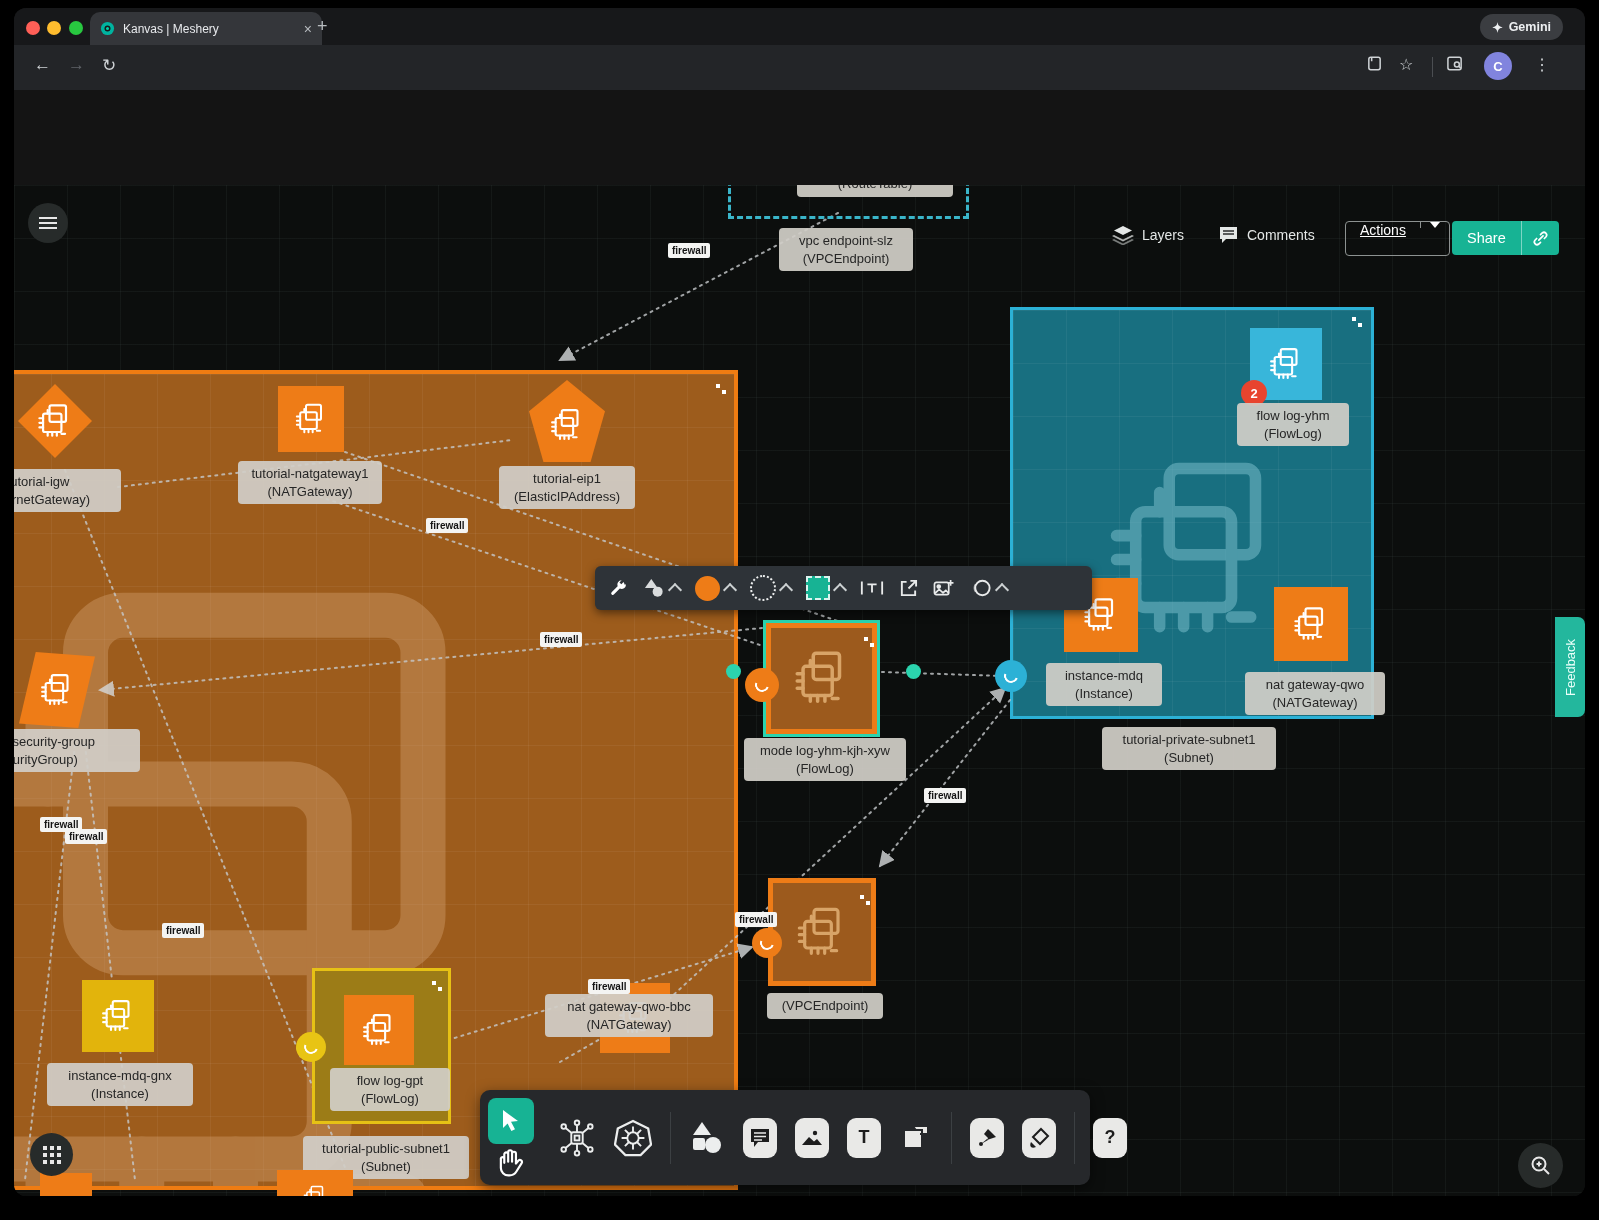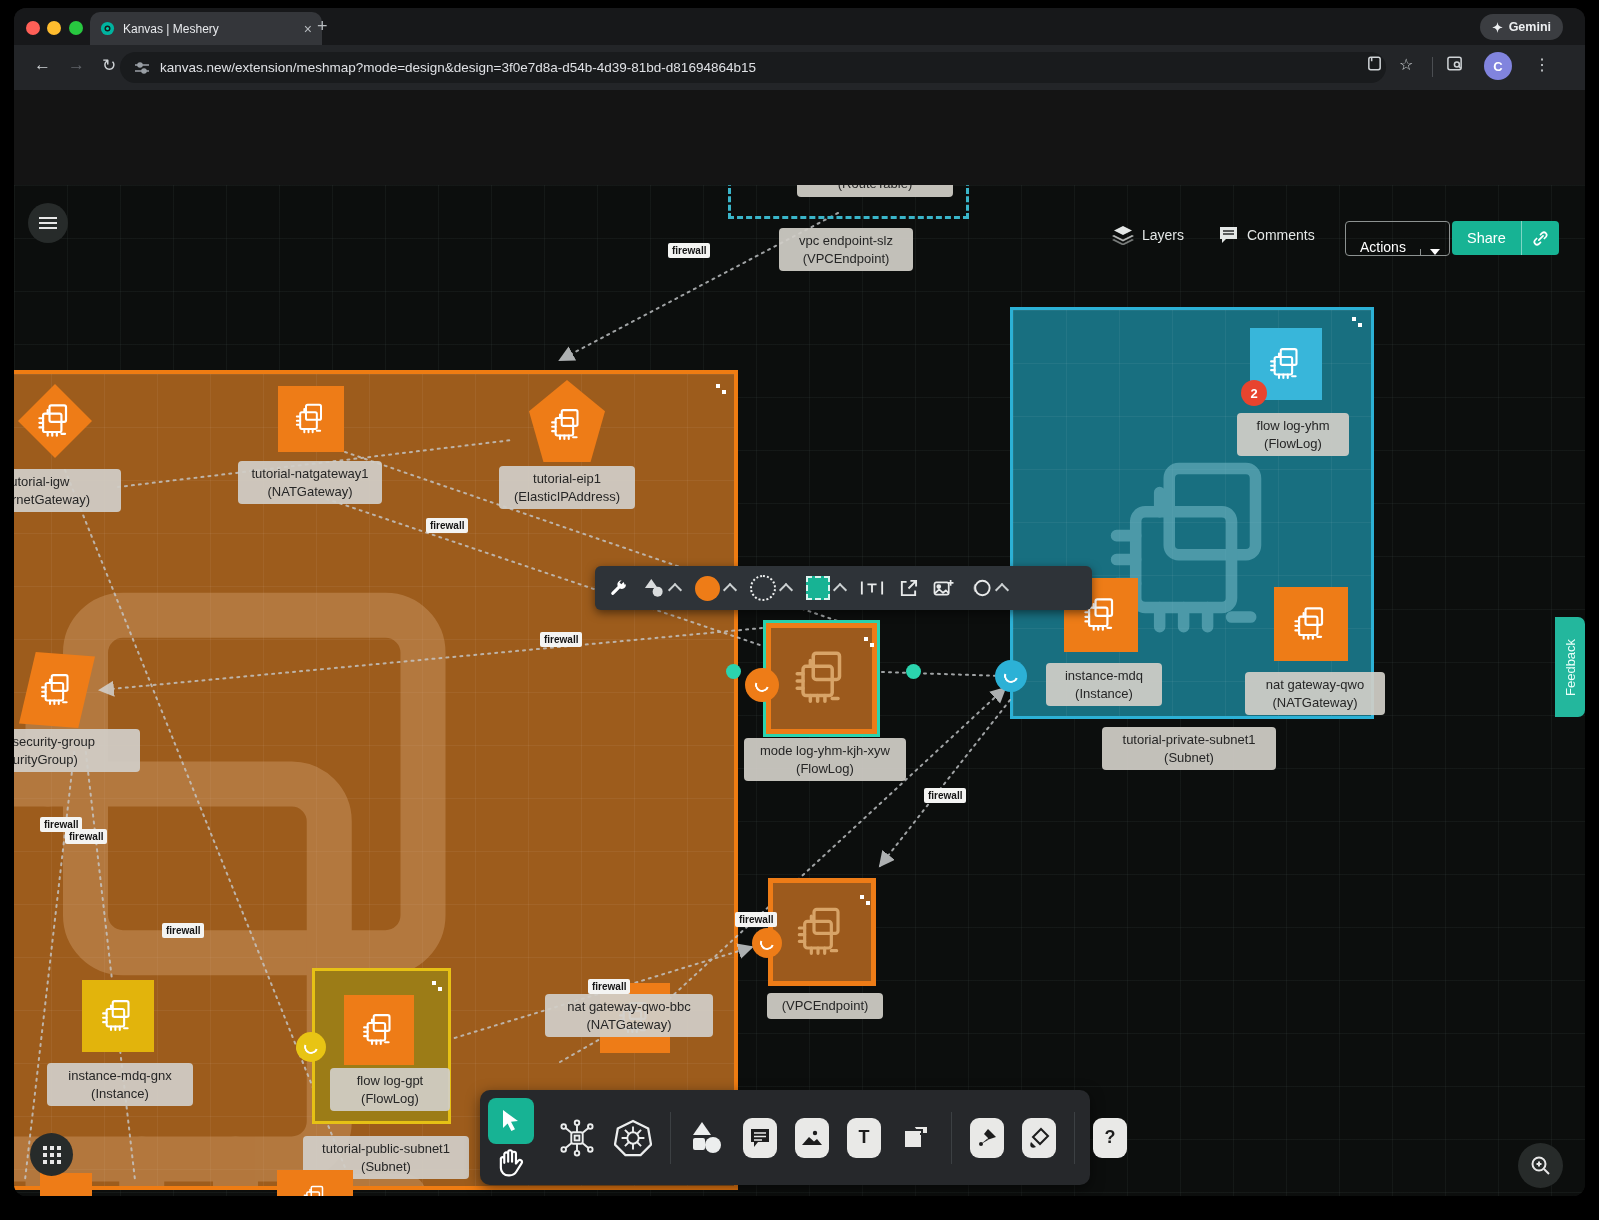--- a/index.html
+++ b/index.html
@@ -36,21 +36,21 @@
   .mode-design{display:flex;align-items:center;gap:8px;padding:0 16px;background:#1c3f35;color:#fff;font-size:14px;}
   .mode-operate{display:flex;align-items:center;gap:8px;padding:0 16px;color:#7c807f;font-size:14px;}
   .avat{width:29px;height:29px;border-radius:50%;border:2px solid #141414;position:absolute;top:113px;}
   
   .canvas{position:absolute;left:0;top:177px;width:1571px;height:1011px;overflow:hidden;background:#0c0e0d;
     background-image:linear-gradient(rgba(140,165,158,.07) 1px,transparent 1px),
                      linear-gradient(90deg,rgba(140,165,158,.07) 1px,transparent 1px);
     background-size:53px 53px;}
   .circbtn{border-radius:50%;background:#272b2a;display:flex;align-items:center;justify-content:center;}
   .ctl{display:flex;align-items:center;gap:8px;color:#e4e7e6;font-size:14px;}
-  .actions-btn{display:flex;height:33px;border:1px solid #8d9291;border-radius:4px;color:#fff;font-size:14px;align-items:flex-end;}
+  .actions-btn{display:flex;height:33px;border:1px solid #8d9291;border-radius:4px;color:#fff;font-size:14px;align-items:flex-start;text-decoration:underline;}
   .actions-main{display:flex;align-items:center;padding:0 14px;}
   .actions-arrow{display:flex;align-items:center;padding:0 9px;border-left:1px solid #8d9291;}
   .share-btn{display:flex;height:34px;border-radius:4px;background:#17b394;color:#fff;font-size:14.5px;align-items:stretch;overflow:hidden;}
   .share-main{display:flex;align-items:center;padding:0 15px;}
   .share-link{display:flex;align-items:center;padding:0 10px;border-left:1px solid rgba(255,255,255,.45);}
   .feedback{position:absolute;left:1541px;top:432px;width:30px;height:100px;background:#23b79d;border-radius:7px 0 0 7px;
             color:#eafff9;font-size:13px;display:flex;align-items:center;justify-content:center;
             writing-mode:vertical-rl;transform:rotate(180deg);}
   
   .pill{background:rgba(209,206,199,.93);color:#262626;border-radius:4px;text-align:center;
@@ -117,30 +117,20 @@
     <div class="gemini">
       <span>✦</span>
       <span>Gemini</span>
     </div>
   </div>
 
   <div class="toolbarrow">
     <span class="navic" style="left:20px">←</span>
     <span class="navic" style="left:54px;color:#5f6368">→</span>
     <span class="navic" style="left:88px">↻</span>
-    <div class="omni">
-      <svg width="16" height="16" viewBox="0 0 16 16">
-        <g stroke="#9aa0a6" stroke-width="1.6" fill="none">
-          <path d="M1 5h14M1 11h14"></path>
-              <circle cx="6" cy="5" r="2" fill="#9aa0a6"></circle>
-              <circle cx="10" cy="11" r="2" fill="#9aa0a6"></circle>
-            </g>
-          </svg>
-      <span>kanvas.new/extension/meshmap?mode=design&amp;design=3f0e7d8a-d54b-4d39-81bd-d81694864b15</span>
-    </div>
     <svg class="chrright" style="left:1352px" width="17" height="17" viewBox="0 0 18 18">
       <g fill="none" stroke="#cfd3d6" stroke-width="1.6">
             <rect x="3" y="2.5" width="12" height="13" rx="2"></rect>
             <path d="M6 2.5v4"></path>
           </g>
         </svg>
     <span class="chrright" style="left:1385px">☆</span>
     <div class="abs" style="left:1418px;top:12px;width:1px;height:20px;background:#4b4e52"></div>
     <svg class="chrright" style="left:1432px" width="18" height="17" viewBox="0 0 19 18">
       <g fill="none" stroke="#cfd3d6" stroke-width="1.6">
@@ -442,21 +432,21 @@
         </div>
 
     <div class="abs nsq" style="left:1236px;top:143px;width:72px;height:72px;background:#38b6da">
       <svg class="chip" width="42" height="42" viewBox="0 0 48 48">
             <use href="#chipsym"></use>
           </svg>
         </div>
     <div class="abs badge" style="left:1227px;top:195px;width:26px;height:26px;background:#e8442e;color:#fff;font-size:13px;font-weight:700">
       <span>2</span>
         </div>
-    <div class="abs pill" style="left:1223px;top:228px;width:96px">
+    <div class="abs pill" style="left:1223px;top:218px;width:96px">
       <span>flow log-yhm</span>
           <span>(FlowLog)</span>
         </div>
 
     <div class="abs nsq" style="left:1050px;top:393px;width:74px;height:74px">
       <svg class="chip" width="44" height="44" viewBox="0 0 48 48">
             <use href="#chipsym"></use>
           </svg>
         </div>
     <div class="abs pill" style="left:1032px;top:478px;width:100px">

